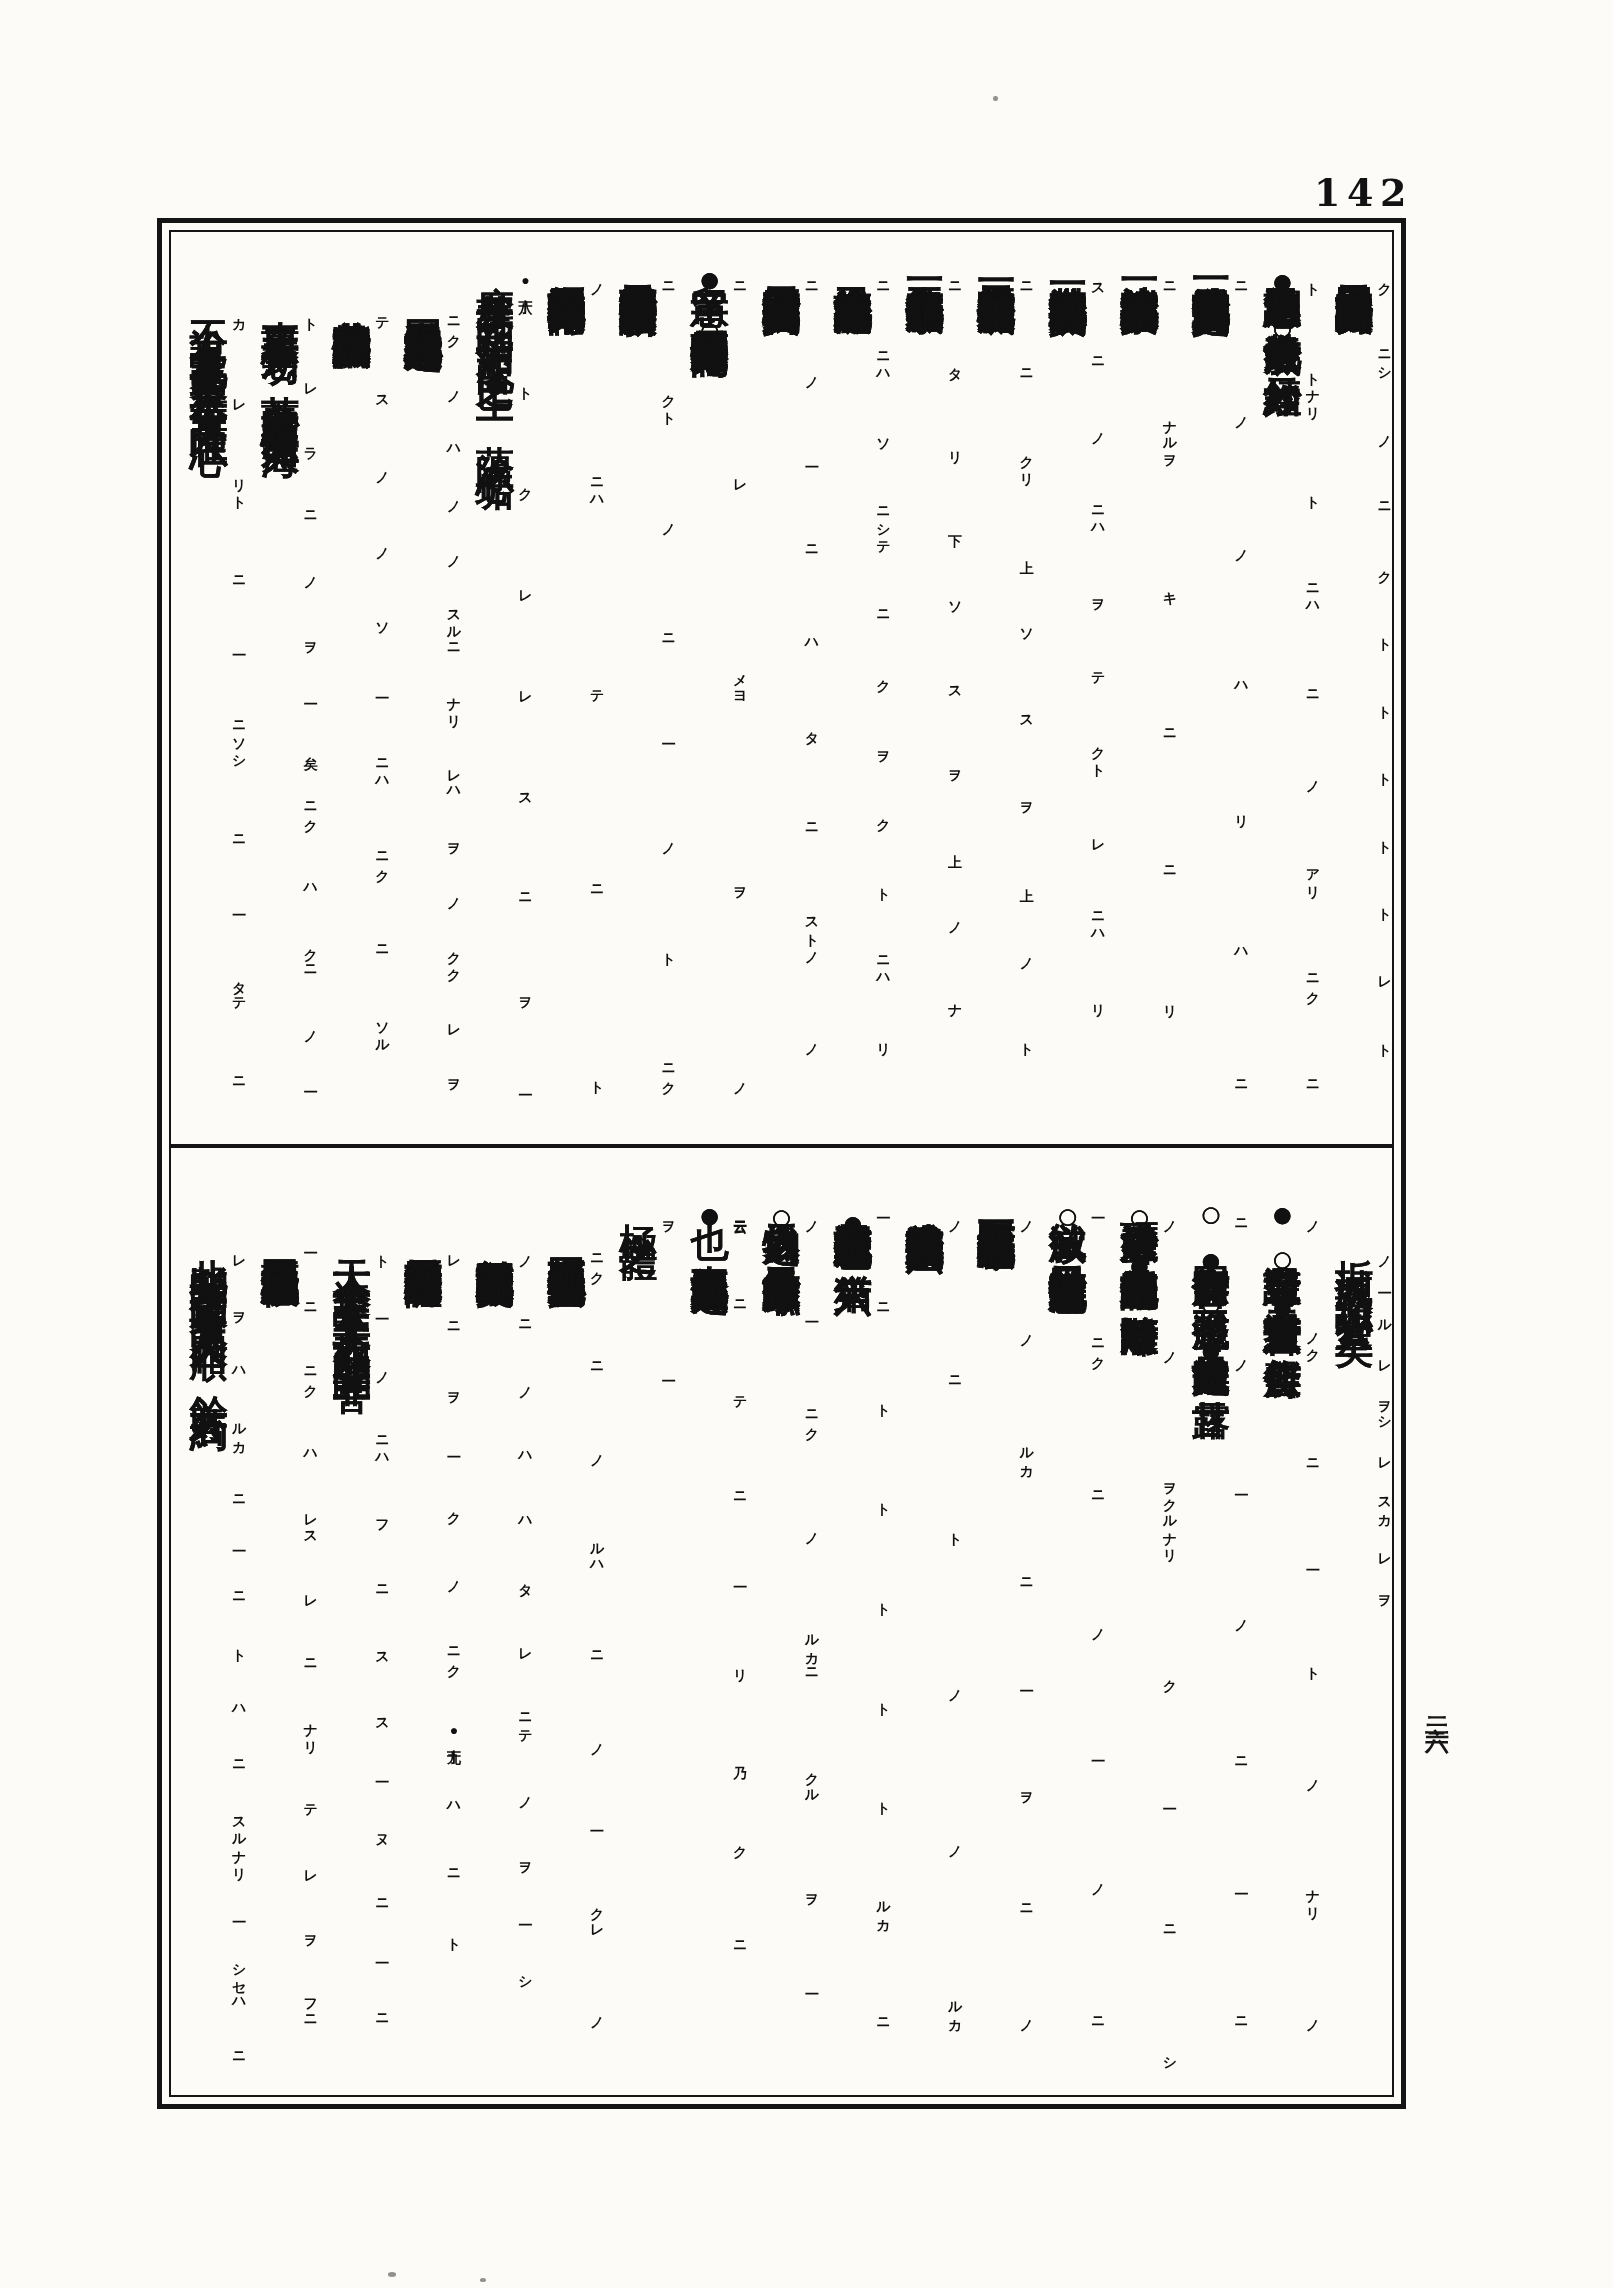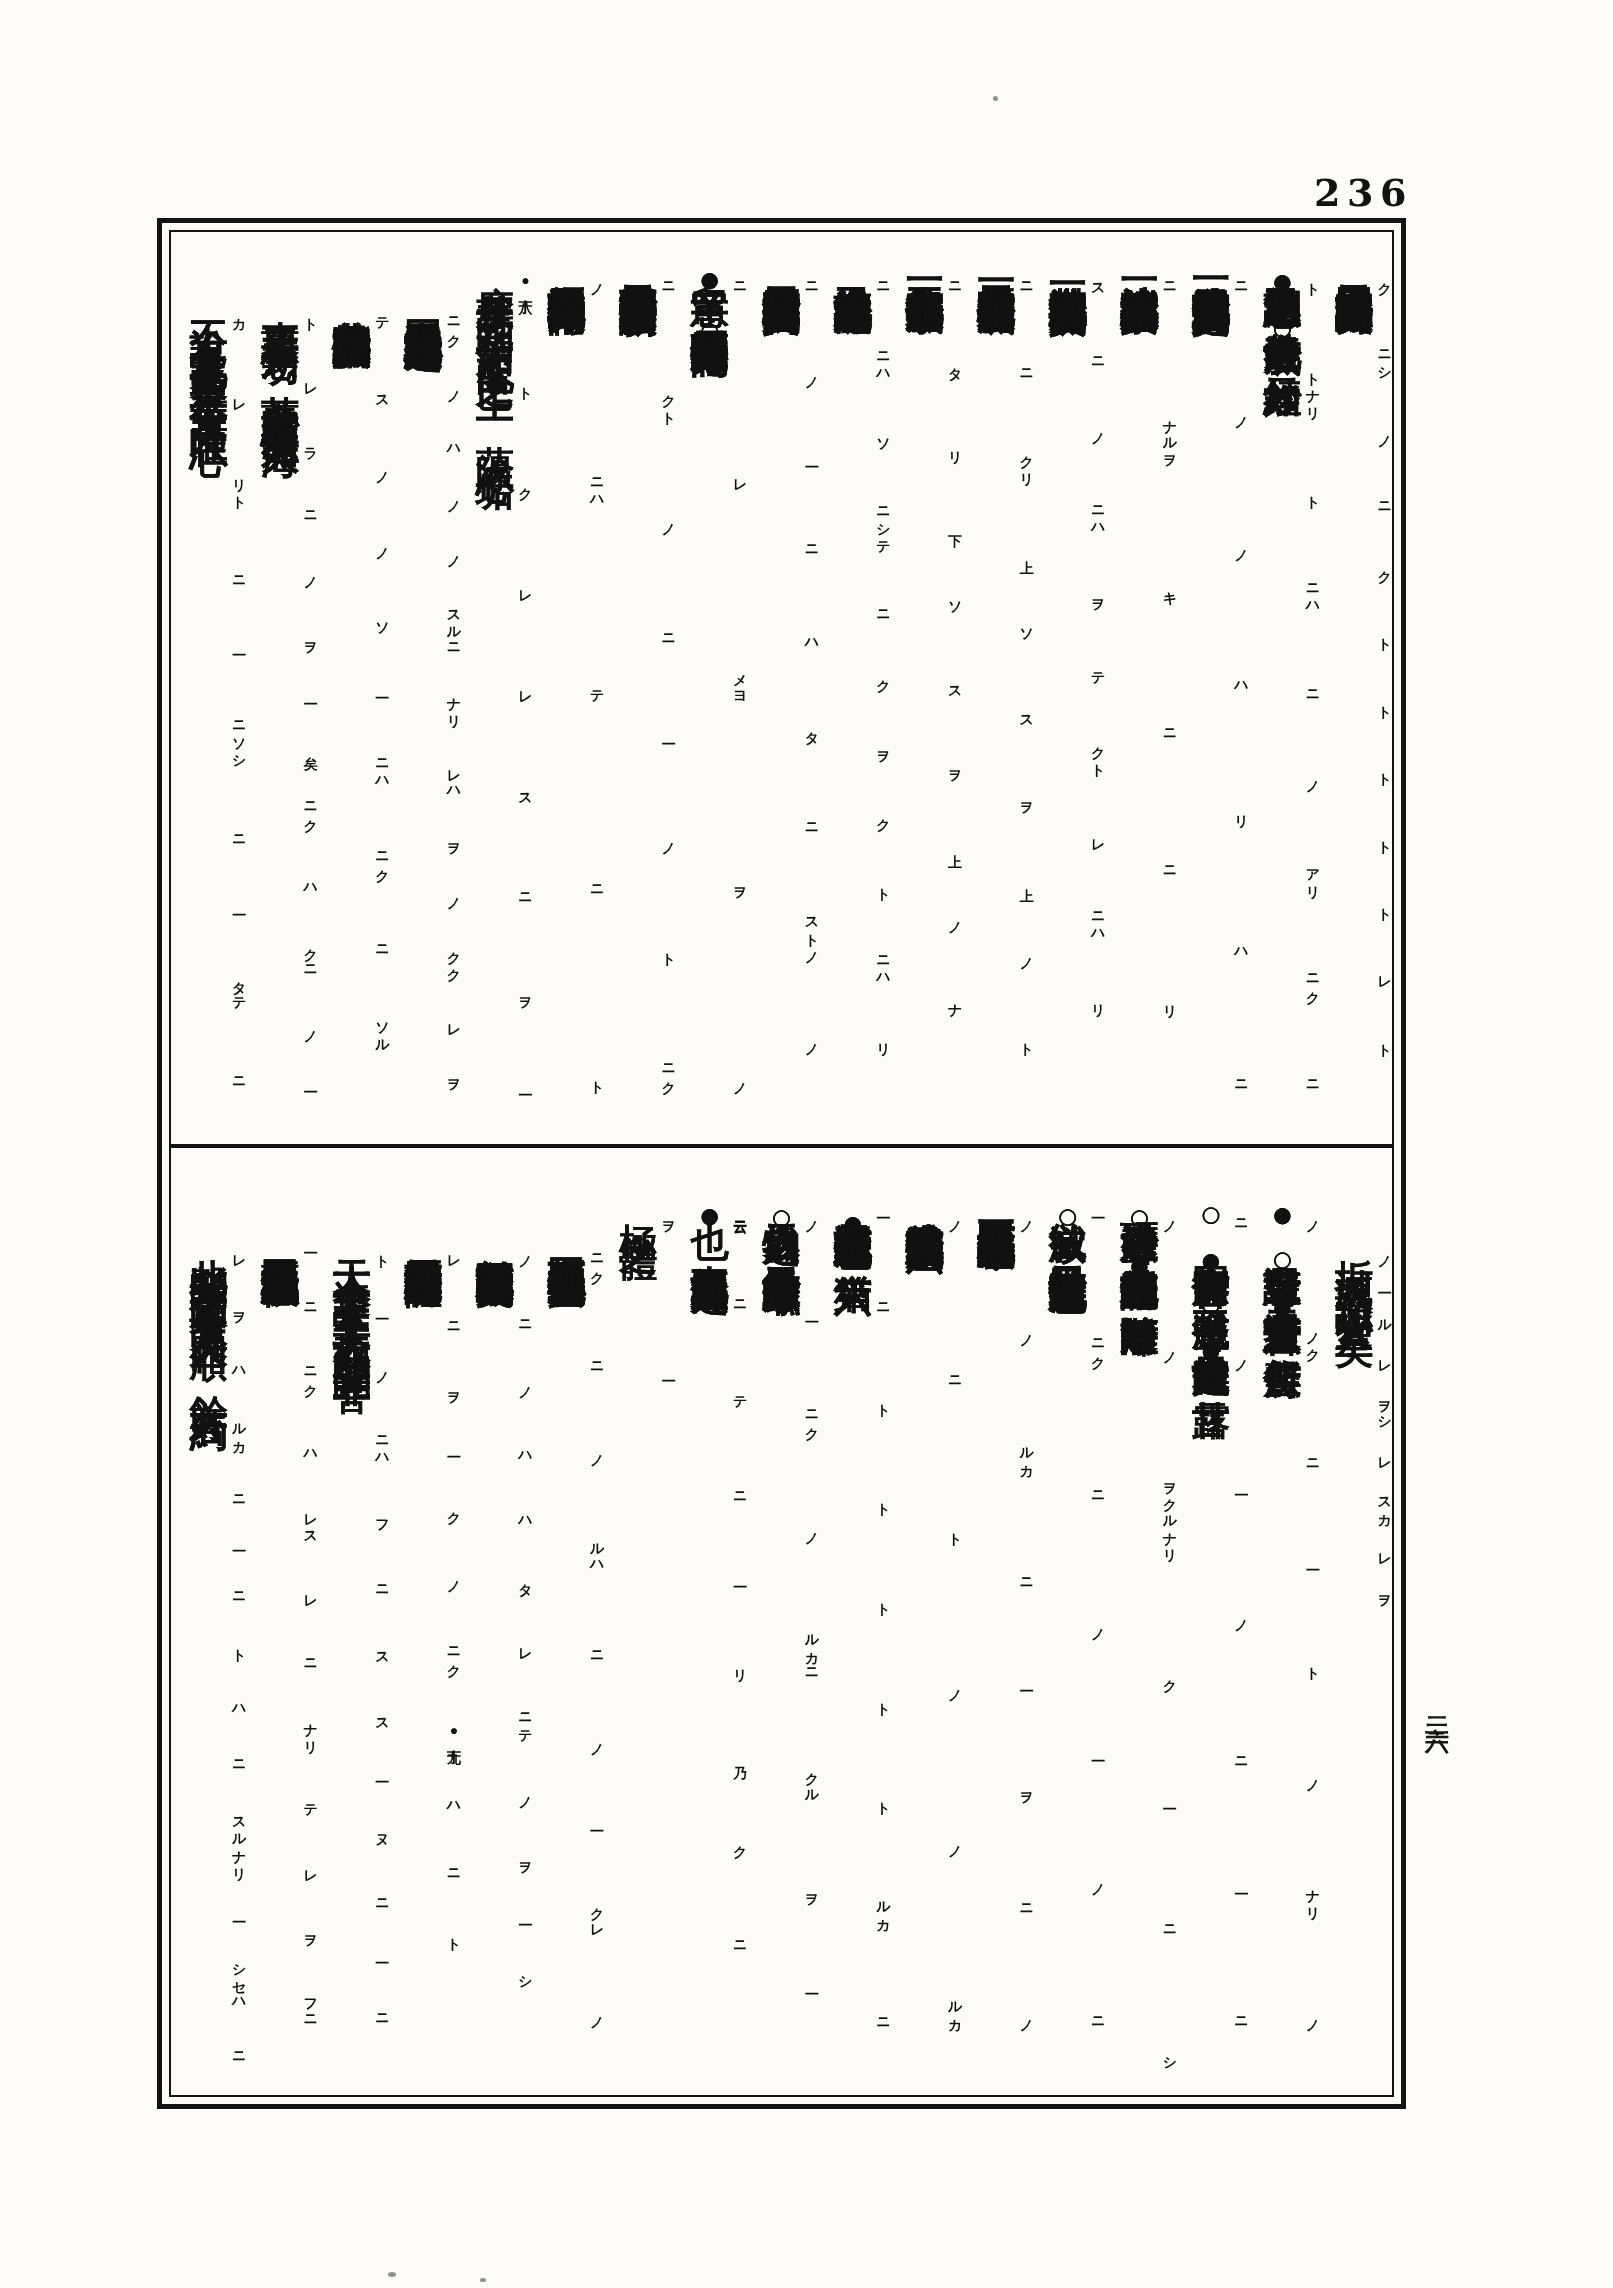--- a/index.html
+++ b/index.html
@@ -88,21 +88,21 @@
     letter-spacing:0.9px;
     font-weight:600;
   }
   .speck{position:absolute;background:#3a3a3a;border-radius:50%;opacity:.55;}
 </style>
 </head>
 <body>
 
 <div class="page">
 
-  <div class="page-number">236</div>
+  <div class="page-number">142</div>
 
   <div class="frame-outer">
     <div class="frame-inner">
       <div class="block block-top">
           <div class="col" style="padding-top: 24px;">
             <div class="main">云今文大同成實論說論云輕冷軟美清淨不臭飲時</div>
             <div class="ruby" style="top: 41px; height: 777px;">
               <span>ク</span>
               <span>ニシ</span>
               <span>ノ</span>

